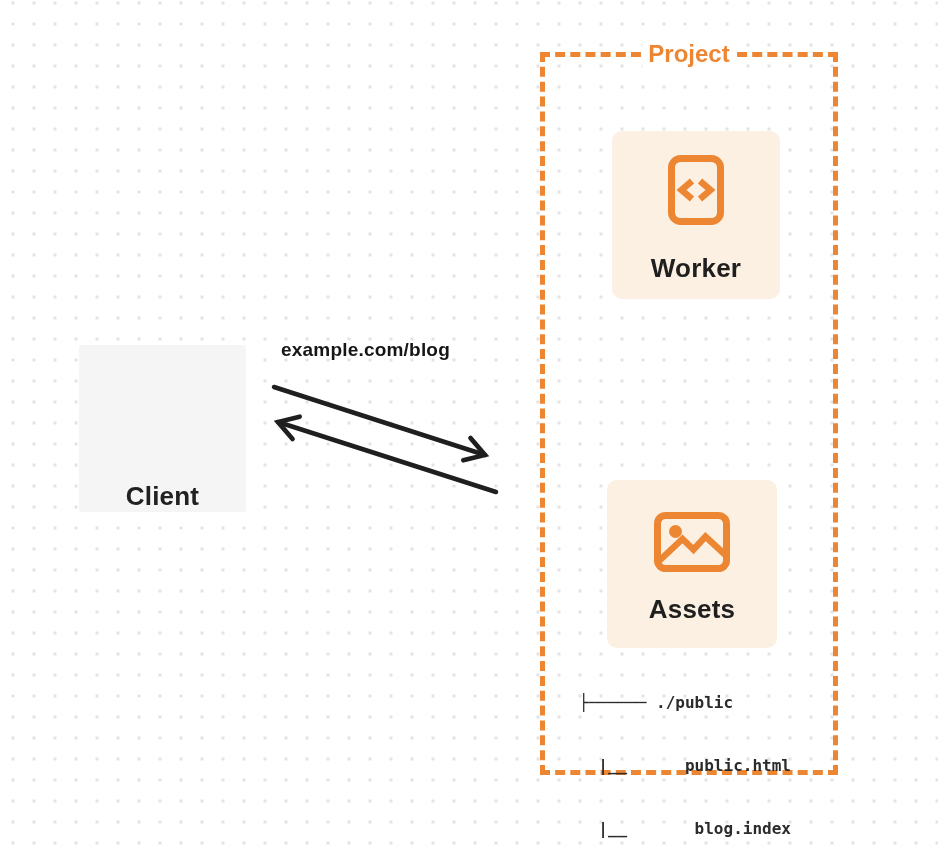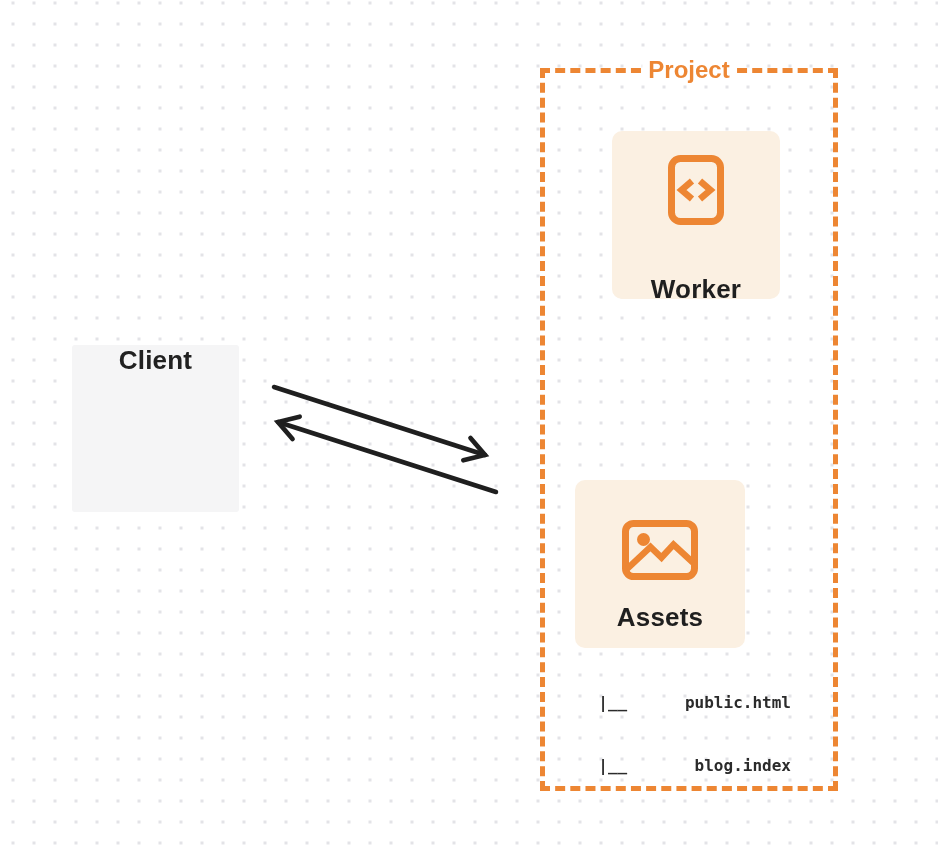--- a/index.html
+++ b/index.html
@@ -15,28 +15,28 @@
     overflow: hidden;
     background-color: #ffffff;
     background-image: radial-gradient(circle, #e3e3e7 1.5px, transparent 1.6px);
     background-size: 21px 21px;
     background-position: 2.5px -7.5px;
   }
 
   
   .client-box {
     position: absolute;
-    left: 72px;
+    left: 79px;
     top: 345px;
     width: 167px;
     height: 167px;
     background: #f5f5f6;
     border-radius: 3px;
     display: flex;
-    align-items: flex-start;
+    align-items: flex-end;
     justify-content: center;
   }
   .client-label {
     font-size: 26px;
     font-weight: bold;
     color: #212121;
     letter-spacing: 0.2px;
   }
 
   
@@ -55,21 +55,21 @@
     position: absolute;
     left: 0;
     top: 0;
     pointer-events: none;
   }
 
   
   .project-box {
     position: absolute;
     left: 540px;
-    top: 68px;
+    top: 52px;
     width: 298px;
     height: 723px;
     box-sizing: border-box;
     border: 5px dashed #ed8633;
   }
   .project-label {
     position: absolute;
     top: -17px;
     left: 50%;
     transform: translateX(-50%);
@@ -91,28 +91,27 @@
     display: flex;
     flex-direction: column;
     align-items: center;
   }
   .worker-card {
     left: 612px;
     top: 131px;
     width: 168px;
     height: 168px;
     padding-top: 24px;
-    gap: 21px;
   }
   .assets-card {
-    left: 575px;
+    left: 607px;
     top: 480px;
     width: 170px;
     height: 168px;
-    padding-top: 40px;
+    padding-top: 32px;
   }
   .card-label {
     font-size: 26px;
     font-weight: bold;
     color: #1f1f1f;
     letter-spacing: 0.2px;
   }
   .worker-card .card-label { margin-top: 24px; }
   .assets-card .card-label { margin-top: 18px; }
 
@@ -131,20 +130,21 @@
 </style>
 </head>
 <body>
 
 <div class="canvas">
 
   <div class="client-box">
     <span class="client-label">Client</span>
   </div>
 
+  <div class="url-label">example.com/blog</div>
 
   <svg class="arrows" width="938" height="860" viewBox="0 0 938 860">
     <defs>
       <marker id="arrowhead" markerWidth="6.5" markerHeight="6.5" viewBox="0 0 10 10" refX="8" refY="5" orient="auto">
         <path d="M1.5 1 L8 5 L1.5 9" fill="none" stroke="#1f1f1f" stroke-width="1.6" stroke-linecap="round" stroke-linejoin="miter"></path>
       </marker>
     </defs>
     <g>
       <line x1="274" y1="387" x2="485" y2="455" stroke="#1f1f1f" stroke-width="4.5" stroke-linecap="round" marker-end="url(#arrowhead)"></line>
     </g>
@@ -178,18 +178,19 @@
         </defs>
         <rect x="3.5" y="3.5" width="69" height="53" rx="8" fill="none" stroke="#ed8633" stroke-width="7"></rect>
         <circle cx="21.5" cy="19.5" r="6.5" fill="#ed8633"></circle>
         <polyline points="5,49 28.5,27 39.5,37.5 51.5,24.5 71,42.5" fill="none" stroke="#ed8633" stroke-width="6.5" stroke-linejoin="miter" clip-path="url(#imgclip)"></polyline>
       </svg>
     </span>
     <div class="card-label">Assets</div>
   </div>
 
   <div class="file-tree">
+    <div>├────── ./public</div>
     <div>  |__      public.html</div>
     <div>  |__       blog.index</div>
     
   </div>
 
 </div>
 
 </body></html>

